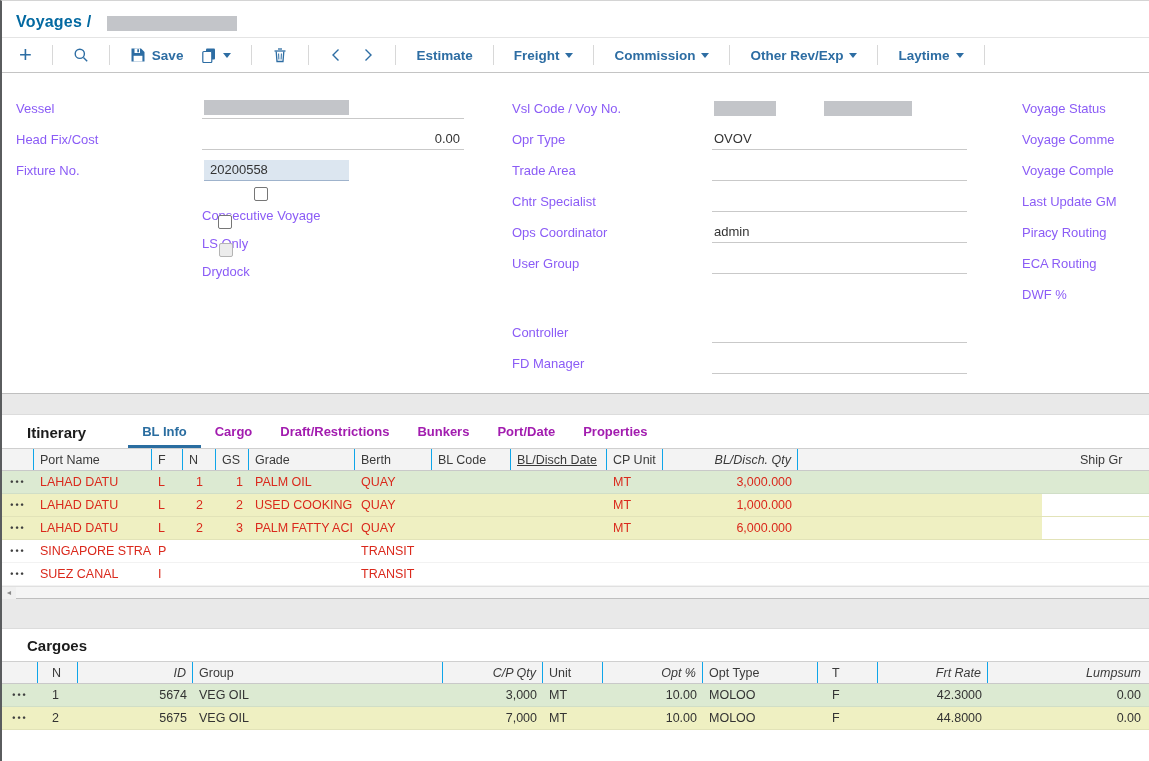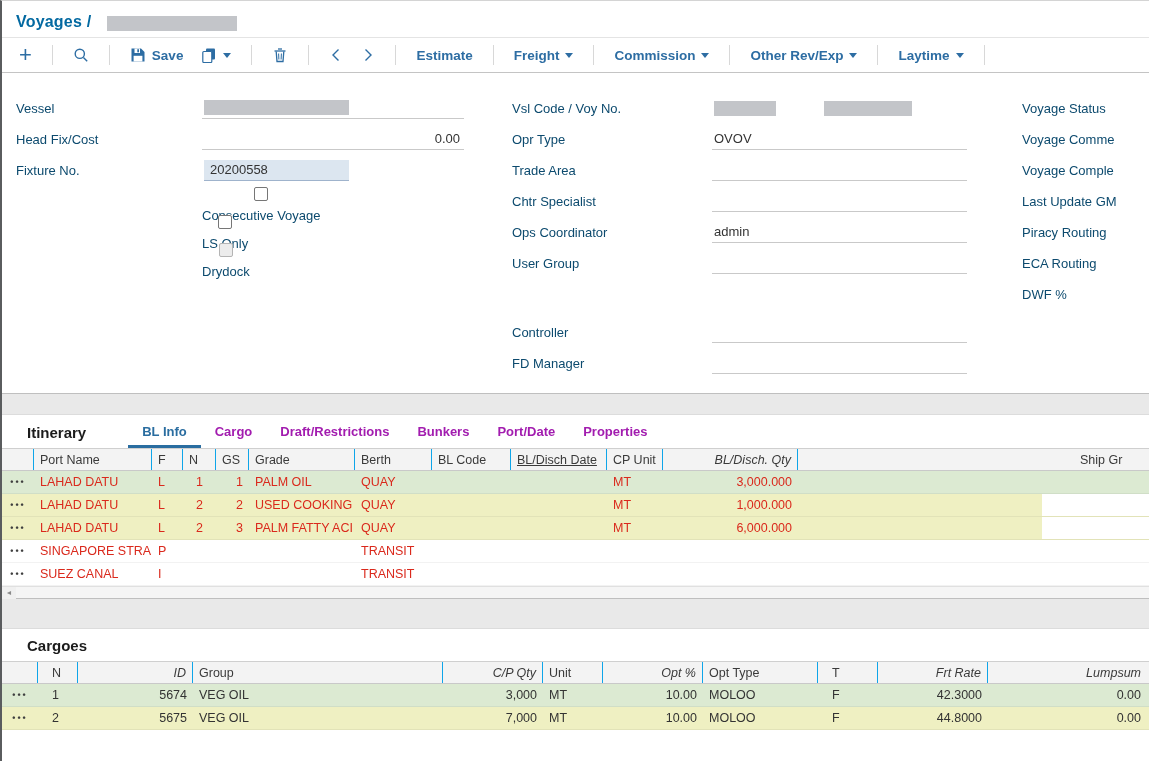--- a/index.html
+++ b/index.html
@@ -21,21 +21,21 @@
                     display:flex; align-items:center; gap:6px; padding:4px 9px; }
   .tb-sep { width:1px; height:20px; background:#d8d8d8; margin:0 11px; flex-shrink:0; }
   .tb-label { font-weight:bold; font-size:13.5px; white-space:nowrap; }
   .plus-glyph { font-size:22px; font-weight:300; line-height:16px; }
   
   .form { position:relative; height:320px; background:#fff; }
   .frow { position:absolute; display:flex; align-items:center; height:22px; }
   .fl-left  { left:14px;  width:448px; }
   .fl-mid   { left:510px; width:455px; }
   .fl-right { left:1020px; width:200px; }
-  .flabel { color:#0c4a6e; white-space:nowrap; }
+  .flabel { color:#8b5cf6; white-space:nowrap; }
   .fl-left  .flabel { width:186px; flex-shrink:0; }
   .fl-mid   .flabel { width:200px; flex-shrink:0; }
   .fvalue { flex:1; border-bottom:1px solid #c9c9c9; height:21px; display:flex; align-items:center; padding:0 2px; }
   .fvalue.noline { border-bottom:none; }
   .fvalue.num { justify-content:flex-end; padding-right:4px; }
   .hl-field { width:145px; background:#dce6f0; border-bottom:1px solid #9fb3cc; height:21px;
               display:flex; align-items:center; padding:0 6px; }
   .cbrow { position:absolute; left:200px; display:flex; align-items:center; gap:7px; height:18px; cursor:pointer;flex-direction:column; }
   .cb { width:14px; height:14px; border:1px solid #767676; background:#fff; border-radius:2px; flex-shrink:0; }
   .cb.disabled { background:#ececec; border-color:#b4b4b4; }

